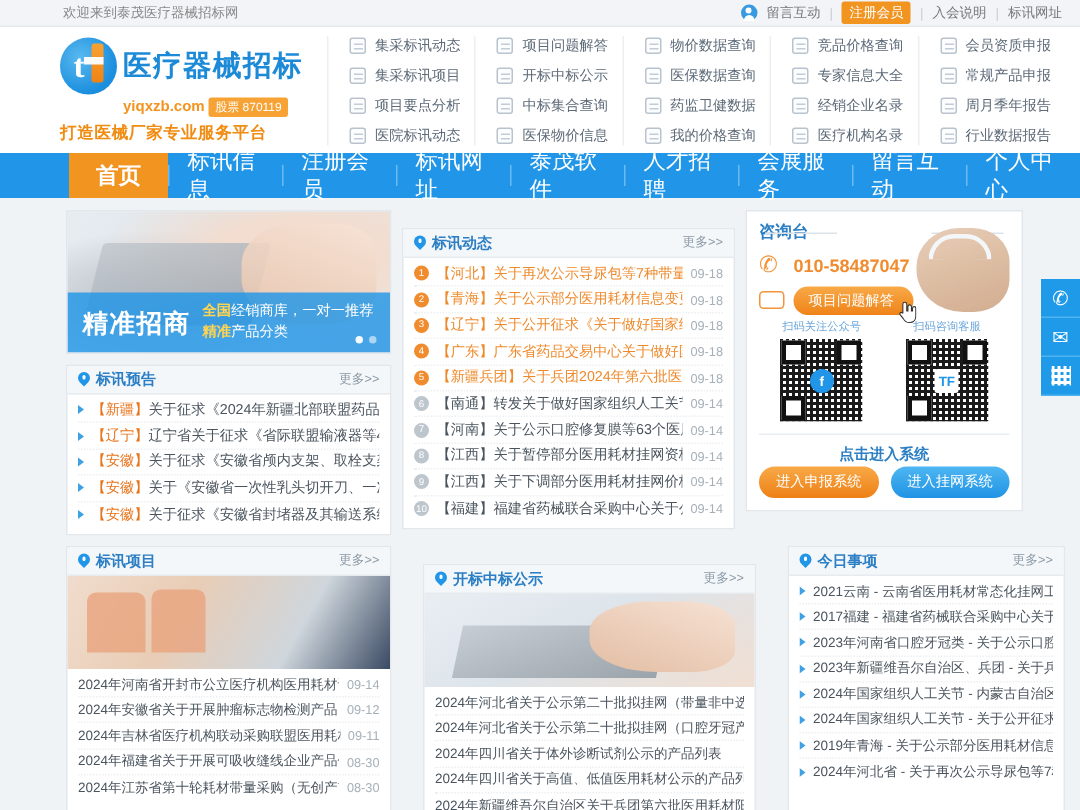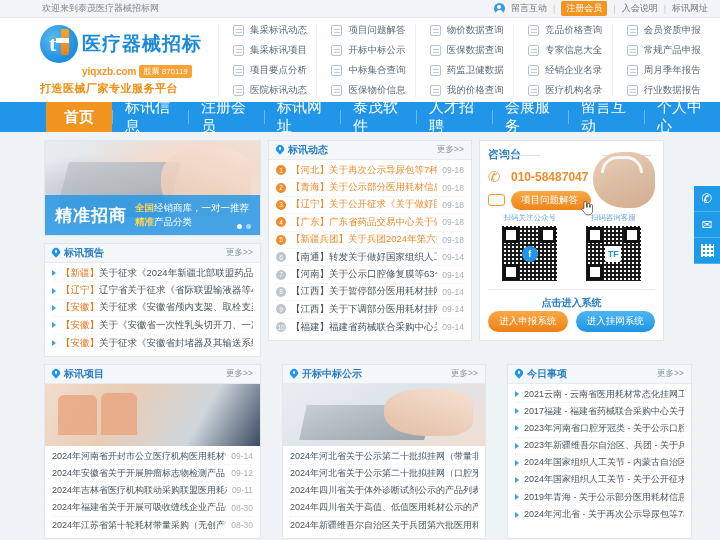--- a/index.html
+++ b/index.html
@@ -109,21 +109,21 @@
   .mainnav .mi + .mi::before {
     content: ""; position: absolute; left: 0; top: 8px; bottom: 8px;
     width: 1px; background: rgba(255,255,255,.35);
   }
   .mainnav .mi.active { background: #f29420; font-weight: bold; }
   .mainnav .mi.active::before { display: none; }
 
   
   .wrap { padding: 8px 44px 0 44px; display: flex; gap: 7px; }
   .col-left { width: 217px; flex: none; }
-  .col-mid { width: 204px; flex: none; }
+  .col-mid { width: 222px; flex: none; margin-top: 12px; }
   .col-right { width: 185px; flex: none; }
 
   .card { background: #fff; border: 1px solid #e2e7ec; }
   .card-hd {
     height: 19px; background: #f4f7f9; border-bottom: 1px solid #e6ebef;
     display: flex; align-items: center; padding: 0 7px;
     font-size: 10px; color: #2c7fc4; font-weight: bold;
   }
   .pin {
     width: 8px; height: 10px; margin-right: 4px; flex: none; position: relative;

